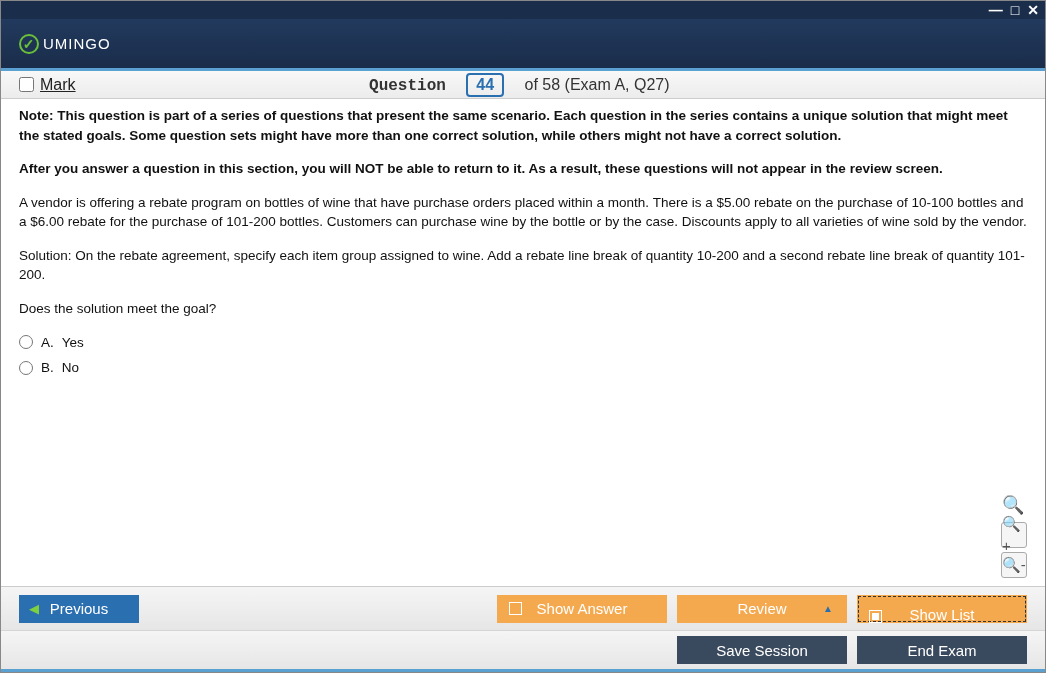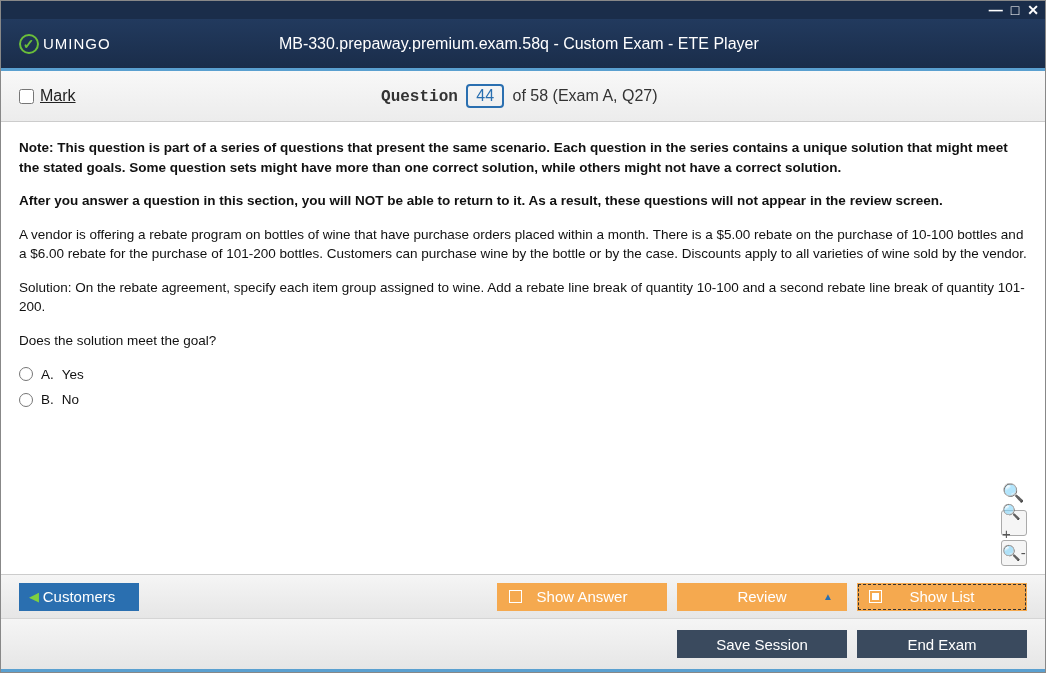--- a/index.html
+++ b/index.html
@@ -56,21 +56,21 @@
 }
 .header-title {
   flex: 1;
   text-align: center;
   font-size: 16px;
   font-weight: 500;
   margin-left: -100px;
 }
 .question-bar {
   background: linear-gradient(#f8f8f8, #ececec);
-  height: 51px;
+  height: 28px;
   display: flex;
   align-items: center;
   padding: 0 18px;
   font-size: 16px;
   color: #333;
   border-bottom: 1px solid #ccc;
   gap: 16px;
 }
 .mark-box {
   display: flex;
@@ -84,27 +84,27 @@
   text-align: center;
   margin-left: -80px;
 }
 .question-info .q-label { font-weight: bold; font-family: Liberation Mono, monospace; }
 .question-info .q-num {
   display: inline-block;
   border: 2px solid #2a6fb0;
   border-radius: 4px;
   padding: 1px 8px;
   color: #2a6fb0;
-  font-weight: normal;
-  margin: 0 4px;
+  font-weight: bold;
+  margin: 0 16px;
 }
 .content {
   flex: 1;
   overflow-y: auto;
-  padding: 16px 18px;
+  padding: 7px 18px;
   font-size: 13.5px;
   color: #111;
   line-height: 1.45;
   position: relative;
 }
 .content p { margin-bottom: 14px; }
 .content .bold { font-weight: bold; }
 .answers { margin-top: 6px; }
 .answer-row {
   display: flex;
@@ -146,21 +146,21 @@
   background: linear-gradient(#f5f5f5, #e6e6e6);
   height: 44px;
   display: flex;
   align-items: center;
   padding: 0 18px;
   gap: 10px;
   border-top: 1px solid #ccc;
 }
 .footer2 {
   background: linear-gradient(#f5f5f5, #e6e6e6);
-  height: 54px;
+  height: 42px;
   display: flex;
   align-items: center;
   justify-content: flex-end;
   padding: 0 18px;
   gap: 10px;
   border-top: 1px solid #d5d5d5;
   border-bottom: 3px solid #5aa0d0;
 }
 .btn {
   height: 28px;
@@ -186,57 +186,56 @@
   border: 1.5px solid #fff;
   position: absolute;
   left: 12px;
 }
 .btn-orange .chk.filled::after {
   content: "";
   position: absolute;
   inset: 2px;
   background: #fff;
 }
-.btn-orange.dashed { outline: 1.5px dashed #333; outline-offset: -2px; }
+.btn-orange.dashed { outline: 1.5px dashed #333; outline-offset: -2px; align-items: flex-end; }
 .btn-dark { background: #3a4a5e; width: 170px; }
 </style>
 </head>
 <body>
 
 <div class="titlebar-controls">
   <span>—</span>
   <span>□</span>
   <span>✕</span>
 </div>
 
 <div class="header">
   <div class="logo">
     <span class="logo-check">✓</span>
     <span>UMINGO</span>
   </div>
-  <div class="header-title">MB-330.prepaway.premium.exam.58q - Custom Exam - ETE Player</div>
 </div>
 
 <div class="question-bar">
   <div class="mark-box">
     <input type="checkbox" style="">
     <label>Mark</label>
   </div>
   <div class="question-info">
     <span class="q-label">Question</span>
     <span class="q-num">44</span>
     <span> of 58 (Exam A, Q27)</span>
   </div>
 </div>
 
 <div class="content">
   <p class="bold">Note: This question is part of a series of questions that present the same scenario. Each question in the series contains a unique solution that might meet the stated goals. Some question sets might have more than one correct solution, while others might not have a correct solution.</p>
   <p class="bold">After you answer a question in this section, you will NOT be able to return to it. As a result, these questions will not appear in the review screen.</p>
   <p>A vendor is offering a rebate program on bottles of wine that have purchase orders placed within a month. There is a $5.00 rebate on the purchase of 10-100 bottles and a $6.00 rebate for the purchase of 101-200 bottles. Customers can purchase wine by the bottle or by the case. Discounts apply to all varieties of wine sold by the vendor.</p>
-  <p>Solution: On the rebate agreement, specify each item group assigned to wine. Add a rebate line break of quantity 10-100 and a second rebate line break of quantity 101-200.</p>
+  <p>Solution: On the rebate agreement, specify each item group assigned to wine. Add a rebate line break of quantity 10-200 and a second rebate line break of quantity 101-200.</p>
   <p>Does the solution meet the goal?</p>
 
   <div class="answers">
     <div class="answer-row">
       <input type="radio" name="ans" style="">
       <span>A.</span>
       <span>Yes</span>
     </div>
     <div class="answer-row">
       <input type="radio" name="ans" style="">
@@ -248,21 +247,21 @@
   <div class="zoom-controls">
     <div class="zoom-search">🔍</div>
     <div class="zoom-btn">🔍+</div>
     <div class="zoom-btn">🔍-</div>
   </div>
 </div>
 
 <div class="footer1">
   <div class="btn btn-blue">
     <span class="arrow left">◀</span>
-    <span>Customers</span>
+    <span>Previous</span>
   </div>
   <div class="spacer"></div>
   <div class="btn btn-orange">
     <span class="chk"></span>
     <span>Show Answer</span>
   </div>
   <div class="btn btn-orange">
     <span>Review</span>
     <span class="tri">▲</span>
   </div>

